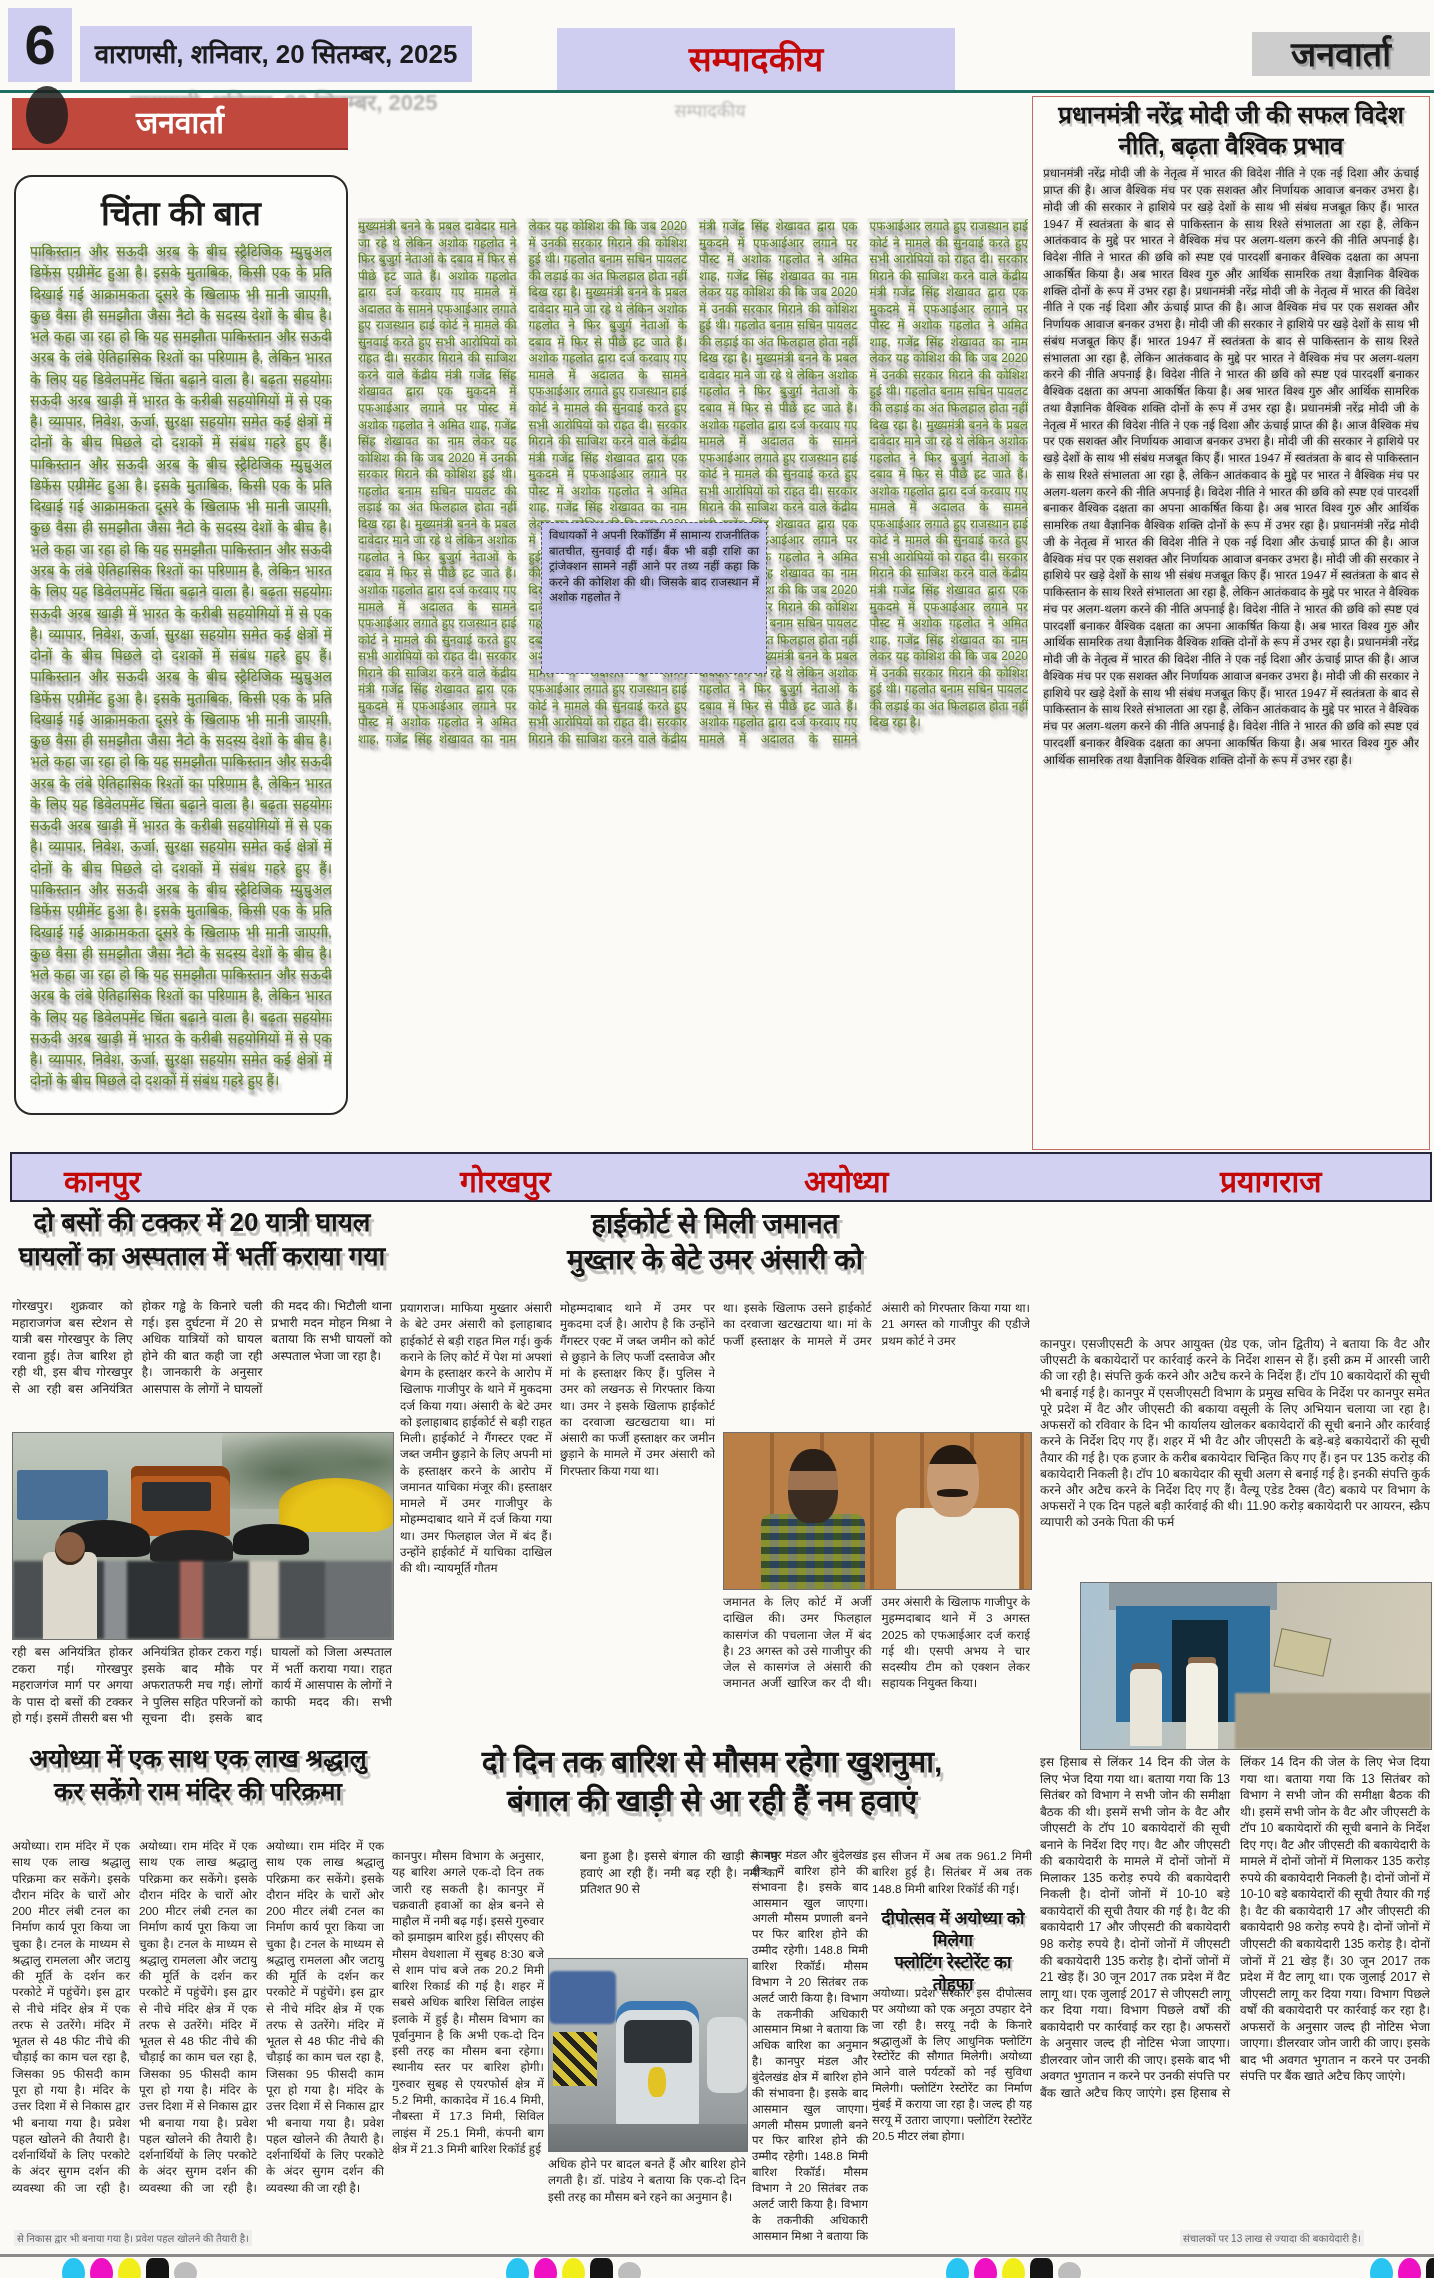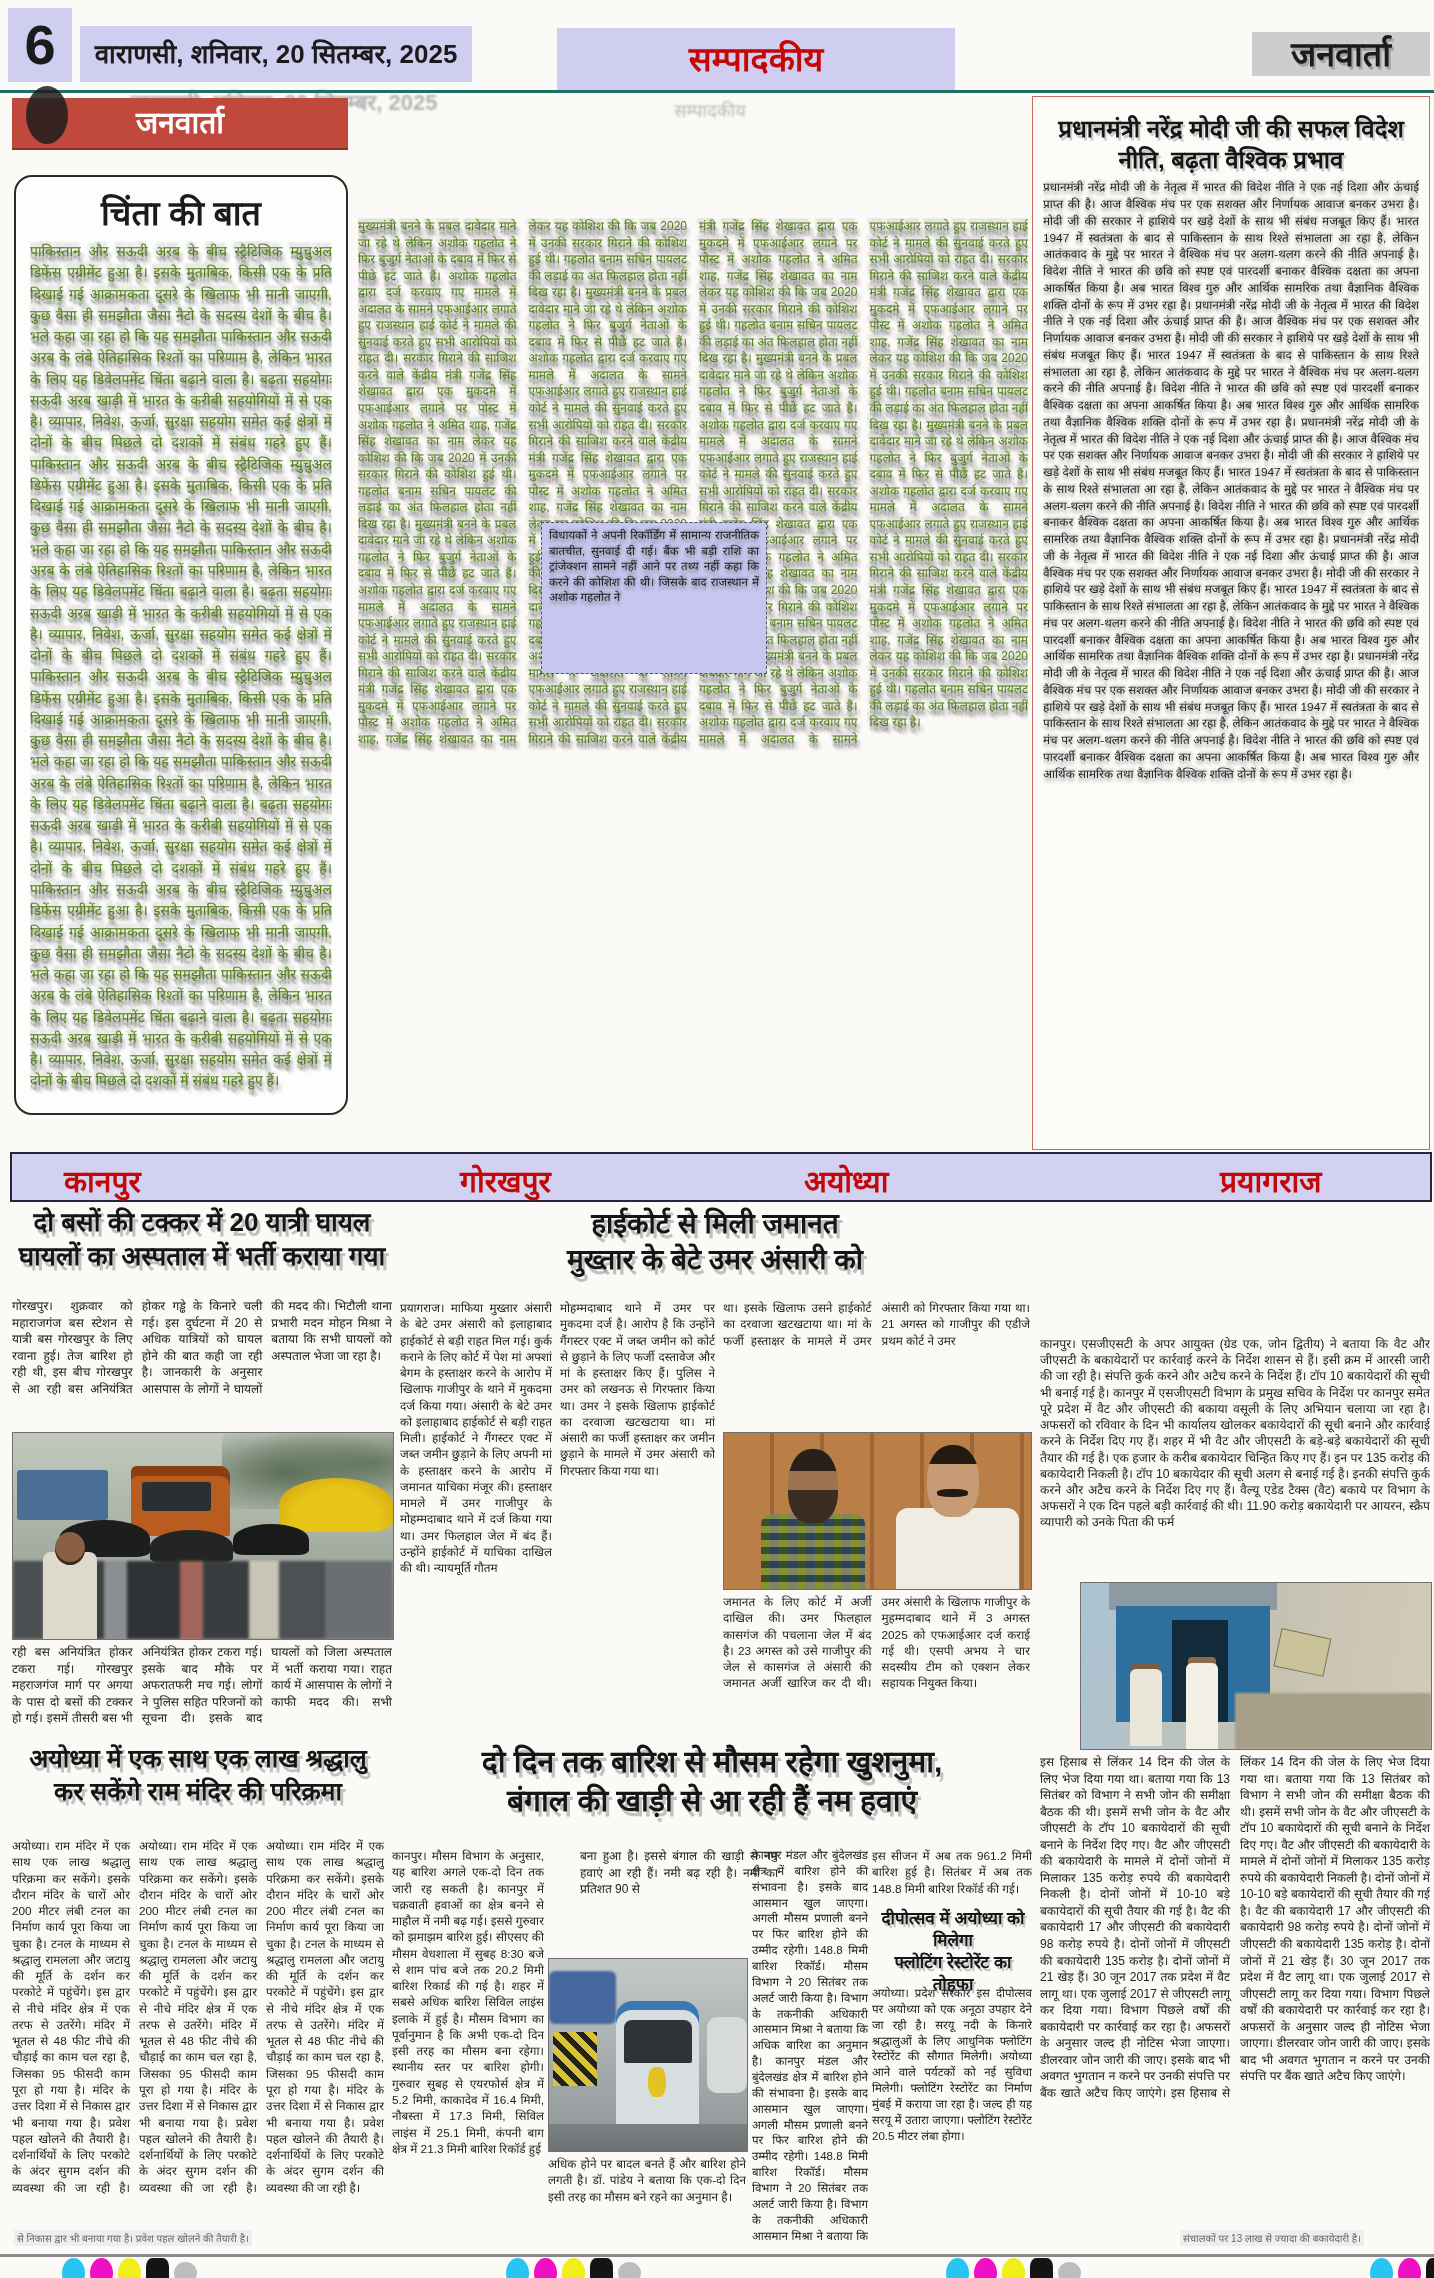--- a/index.html
+++ b/index.html
@@ -52,21 +52,21 @@
     <div class="center bold" style="font-size:34px;margin:12px 0 6px 0;">चिंता की बात</div>
     <div class="just body-txt ghost-heavy" style="margin:4px 14px;height:856px;font-size:14px;line-height:1.52;">पाकिस्तान और सऊदी अरब के बीच स्ट्रैटिजिक म्युचुअल डिफेंस एग्रीमेंट हुआ है। इसके मुताबिक, किसी एक के प्रति दिखाई गई आक्रामकता दूसरे के खिलाफ भी मानी जाएगी, कुछ वैसा ही समझौता जैसा नैटो के सदस्य देशों के बीच है। भले कहा जा रहा हो कि यह समझौता पाकिस्तान और सऊदी अरब के लंबे ऐतिहासिक रिश्तों का परिणाम है, लेकिन भारत के लिए यह डिवेलपमेंट चिंता बढ़ाने वाला है। बढ़ता सहयोगः सऊदी अरब खाड़ी में भारत के करीबी सहयोगियों में से एक है। व्यापार, निवेश, ऊर्जा, सुरक्षा सहयोग समेत कई क्षेत्रों में दोनों के बीच पिछले दो दशकों में संबंध गहरे हुए हैं। पाकिस्तान और सऊदी अरब के बीच स्ट्रैटिजिक म्युचुअल डिफेंस एग्रीमेंट हुआ है। इसके मुताबिक, किसी एक के प्रति दिखाई गई आक्रामकता दूसरे के खिलाफ भी मानी जाएगी, कुछ वैसा ही समझौता जैसा नैटो के सदस्य देशों के बीच है। भले कहा जा रहा हो कि यह समझौता पाकिस्तान और सऊदी अरब के लंबे ऐतिहासिक रिश्तों का परिणाम है, लेकिन भारत के लिए यह डिवेलपमेंट चिंता बढ़ाने वाला है। बढ़ता सहयोगः सऊदी अरब खाड़ी में भारत के करीबी सहयोगियों में से एक है। व्यापार, निवेश, ऊर्जा, सुरक्षा सहयोग समेत कई क्षेत्रों में दोनों के बीच पिछले दो दशकों में संबंध गहरे हुए हैं। पाकिस्तान और सऊदी अरब के बीच स्ट्रैटिजिक म्युचुअल डिफेंस एग्रीमेंट हुआ है। इसके मुताबिक, किसी एक के प्रति दिखाई गई आक्रामकता दूसरे के खिलाफ भी मानी जाएगी, कुछ वैसा ही समझौता जैसा नैटो के सदस्य देशों के बीच है। भले कहा जा रहा हो कि यह समझौता पाकिस्तान और सऊदी अरब के लंबे ऐतिहासिक रिश्तों का परिणाम है, लेकिन भारत के लिए यह डिवेलपमेंट चिंता बढ़ाने वाला है। बढ़ता सहयोगः सऊदी अरब खाड़ी में भारत के करीबी सहयोगियों में से एक है। व्यापार, निवेश, ऊर्जा, सुरक्षा सहयोग समेत कई क्षेत्रों में दोनों के बीच पिछले दो दशकों में संबंध गहरे हुए हैं। पाकिस्तान और सऊदी अरब के बीच स्ट्रैटिजिक म्युचुअल डिफेंस एग्रीमेंट हुआ है। इसके मुताबिक, किसी एक के प्रति दिखाई गई आक्रामकता दूसरे के खिलाफ भी मानी जाएगी, कुछ वैसा ही समझौता जैसा नैटो के सदस्य देशों के बीच है। भले कहा जा रहा हो कि यह समझौता पाकिस्तान और सऊदी अरब के लंबे ऐतिहासिक रिश्तों का परिणाम है, लेकिन भारत के लिए यह डिवेलपमेंट चिंता बढ़ाने वाला है। बढ़ता सहयोगः सऊदी अरब खाड़ी में भारत के करीबी सहयोगियों में से एक है। व्यापार, निवेश, ऊर्जा, सुरक्षा सहयोग समेत कई क्षेत्रों में दोनों के बीच पिछले दो दशकों में संबंध गहरे हुए हैं।</div>
   </div>
 
 
   <div class="abs just body-txt ghost-heavy cols4" style="left:358px;top:218px;width:670px;height:880px;font-size:12px;">मुख्यमंत्री बनने के प्रबल दावेदार माने जा रहे थे लेकिन अशोक गहलोत ने फिर बुजुर्ग नेताओं के दबाव में फिर से पीछे हट जाते हैं। अशोक गहलोत द्वारा दर्ज करवाए गए मामले में अदालत के सामने एफआईआर लगाते हुए राजस्थान हाई कोर्ट ने मामले की सुनवाई करते हुए सभी आरोपियों को राहत दी। सरकार गिराने की साजिश करने वाले केंद्रीय मंत्री गजेंद्र सिंह शेखावत द्वारा एक मुकदमे में एफआईआर लगाने पर पोस्ट में अशोक गहलोत ने अमित शाह, गजेंद्र सिंह शेखावत का नाम लेकर यह कोशिश की कि जब 2020 में उनकी सरकार गिराने की कोशिश हुई थी। गहलोत बनाम सचिन पायलट की लड़ाई का अंत फिलहाल होता नहीं दिख रहा है। मुख्यमंत्री बनने के प्रबल दावेदार माने जा रहे थे लेकिन अशोक गहलोत ने फिर बुजुर्ग नेताओं के दबाव में फिर से पीछे हट जाते हैं। अशोक गहलोत द्वारा दर्ज करवाए गए मामले में अदालत के सामने एफआईआर लगाते हुए राजस्थान हाई कोर्ट ने मामले की सुनवाई करते हुए सभी आरोपियों को राहत दी। सरकार गिराने की साजिश करने वाले केंद्रीय मंत्री गजेंद्र सिंह शेखावत द्वारा एक मुकदमे में एफआईआर लगाने पर पोस्ट में अशोक गहलोत ने अमित शाह, गजेंद्र सिंह शेखावत का नाम लेकर यह कोशिश की कि जब 2020 में उनकी सरकार गिराने की कोशिश हुई थी। गहलोत बनाम सचिन पायलट की लड़ाई का अंत फिलहाल होता नहीं दिख रहा है। मुख्यमंत्री बनने के प्रबल दावेदार माने जा रहे थे लेकिन अशोक गहलोत ने फिर बुजुर्ग नेताओं के दबाव में फिर से पीछे हट जाते हैं। अशोक गहलोत द्वारा दर्ज करवाए गए मामले में अदालत के सामने एफआईआर लगाते हुए राजस्थान हाई कोर्ट ने मामले की सुनवाई करते हुए सभी आरोपियों को राहत दी। सरकार गिराने की साजिश करने वाले केंद्रीय मंत्री गजेंद्र सिंह शेखावत द्वारा एक मुकदमे में एफआईआर लगाने पर पोस्ट में अशोक गहलोत ने अमित शाह, गजेंद्र सिंह शेखावत का नाम लेकर यह कोशिश की कि जब 2020 में उनकी सरकार गिराने की कोशिश हुई थी। गहलोत बनाम सचिन पायलट की लड़ाई का अंत फिलहाल होता नहीं दिख रहा है। मुख्यमंत्री बनने के प्रबल दावेदार माने जा रहे थे लेकिन अशोक गहलोत ने फिर बुजुर्ग नेताओं के दबाव में फिर से पीछे हट जाते हैं। अशोक गहलोत द्वारा दर्ज करवाए गए मामले में अदालत के सामने एफआईआर लगाते हुए राजस्थान हाई कोर्ट ने मामले की सुनवाई करते हुए सभी आरोपियों को राहत दी। सरकार गिराने की साजिश करने वाले केंद्रीय मंत्री गजेंद्र सिंह शेखावत द्वारा एक मुकदमे में एफआईआर लगाने पर पोस्ट में अशोक गहलोत ने अमित शाह, गजेंद्र सिंह शेखावत का नाम लेकर यह कोशिश की कि जब 2020 में उनकी सरकार गिराने की कोशिश हुई थी। गहलोत बनाम सचिन पायलट की लड़ाई का अंत फिलहाल होता नहीं दिख रहा है। मुख्यमंत्री बनने के प्रबल दावेदार माने जा रहे थे लेकिन अशोक गहलोत ने फिर बुजुर्ग नेताओं के दबाव में फिर से पीछे हट जाते हैं। अशोक गहलोत द्वारा दर्ज करवाए गए मामले में अदालत के सामने एफआईआर लगाते हुए राजस्थान हाई कोर्ट ने मामले की सुनवाई करते हुए सभी आरोपियों को राहत दी। सरकार गिराने की साजिश करने वाले केंद्रीय मंत्री गजेंद्र सिंह शेखावत द्वारा एक मुकदमे में एफआईआर लगाने पर पोस्ट में अशोक गहलोत ने अमित शाह, गजेंद्र सिंह शेखावत का नाम लेकर यह कोशिश की कि जब 2020 में उनकी सरकार गिराने की कोशिश हुई थी। गहलोत बनाम सचिन पायलट की लड़ाई का अंत फिलहाल होता नहीं दिख रहा है। मुख्यमंत्री बनने के प्रबल दावेदार माने जा रहे थे लेकिन अशोक गहलोत ने फिर बुजुर्ग नेताओं के दबाव में फिर से पीछे हट जाते हैं। अशोक गहलोत द्वारा दर्ज करवाए गए मामले में अदालत के सामने एफआईआर लगाते हुए राजस्थान हाई कोर्ट ने मामले की सुनवाई करते हुए सभी आरोपियों को राहत दी। सरकार गिराने की साजिश करने वाले केंद्रीय मंत्री गजेंद्र सिंह शेखावत द्वारा एक मुकदमे में एफआईआर लगाने पर पोस्ट में अशोक गहलोत ने अमित शाह, गजेंद्र सिंह शेखावत का नाम लेकर यह कोशिश की कि जब 2020 में उनकी सरकार गिराने की कोशिश हुई थी। गहलोत बनाम सचिन पायलट की लड़ाई का अंत फिलहाल होता नहीं दिख रहा है। मुख्यमंत्री बनने के प्रबल दावेदार माने जा रहे थे लेकिन अशोक गहलोत ने फिर बुजुर्ग नेताओं के दबाव में फिर से पीछे हट जाते हैं। अशोक गहलोत द्वारा दर्ज करवाए गए मामले में अदालत के सामने एफआईआर लगाते हुए राजस्थान हाई कोर्ट ने मामले की सुनवाई करते हुए सभी आरोपियों को राहत दी। सरकार गिराने की साजिश करने वाले केंद्रीय मंत्री गजेंद्र सिंह शेखावत द्वारा एक मुकदमे में एफआईआर लगाने पर पोस्ट में अशोक गहलोत ने अमित शाह, गजेंद्र सिंह शेखावत का नाम लेकर यह कोशिश की कि जब 2020 में उनकी सरकार गिराने की कोशिश हुई थी। गहलोत बनाम सचिन पायलट की लड़ाई का अंत फिलहाल होता नहीं दिख रहा है।</div>
 
   <div class="abs just ghost" style="left:541px;top:522px;width:210px;height:140px;background:#c7c6ee;border:1.5px dashed #555;padding:5px 7px;font-size:11.5px;line-height:1.35;overflow:hidden;">विधायकों ने अपनी रिकॉर्डिंग में सामान्य राजनीतिक बातचीत, सुनवाई दी गई। बैंक भी बड़ी राशि का ट्रांजेक्शन सामने नहीं आने पर तथ्य नहीं कहा कि करने की कोशिश की थी। जिसके बाद राजस्थान में अशोक गहलोत ने</div>
 
   <div class="abs" style="left:1032px;top:96px;width:396px;height:1052px;border:1.5px solid #c66a62;background:#fcfbf8;overflow:hidden;">
-    <div class="center bold hl" style="font-size:24px;margin:16px 6px 4px 6px;text-shadow:2px 3px 0 rgba(130,130,130,.4);">
+    <div class="center bold hl" style="font-size:24px;margin:2px 6px 4px 6px;text-shadow:2px 3px 0 rgba(130,130,130,.4);">
       <div>प्रधानमंत्री नरेंद्र मोदी जी की सफल विदेश</div>
       <div>नीति, बढ़ता वैश्विक प्रभाव</div>
     </div>
     <div class="just body-txt ghost" style="margin:2px 10px;height:960px;font-size:11.8px;line-height:1.42;">प्रधानमंत्री नरेंद्र मोदी जी के नेतृत्व में भारत की विदेश नीति ने एक नई दिशा और ऊंचाई प्राप्त की है। आज वैश्विक मंच पर एक सशक्त और निर्णायक आवाज बनकर उभरा है। मोदी जी की सरकार ने हाशिये पर खड़े देशों के साथ भी संबंध मजबूत किए हैं। भारत 1947 में स्वतंत्रता के बाद से पाकिस्तान के साथ रिश्ते संभालता आ रहा है, लेकिन आतंकवाद के मुद्दे पर भारत ने वैश्विक मंच पर अलग-थलग करने की नीति अपनाई है। विदेश नीति ने भारत की छवि को स्पष्ट एवं पारदर्शी बनाकर वैश्विक दक्षता का अपना आकर्षित किया है। अब भारत विश्व गुरु और आर्थिक सामरिक तथा वैज्ञानिक वैश्विक शक्ति दोनों के रूप में उभर रहा है। प्रधानमंत्री नरेंद्र मोदी जी के नेतृत्व में भारत की विदेश नीति ने एक नई दिशा और ऊंचाई प्राप्त की है। आज वैश्विक मंच पर एक सशक्त और निर्णायक आवाज बनकर उभरा है। मोदी जी की सरकार ने हाशिये पर खड़े देशों के साथ भी संबंध मजबूत किए हैं। भारत 1947 में स्वतंत्रता के बाद से पाकिस्तान के साथ रिश्ते संभालता आ रहा है, लेकिन आतंकवाद के मुद्दे पर भारत ने वैश्विक मंच पर अलग-थलग करने की नीति अपनाई है। विदेश नीति ने भारत की छवि को स्पष्ट एवं पारदर्शी बनाकर वैश्विक दक्षता का अपना आकर्षित किया है। अब भारत विश्व गुरु और आर्थिक सामरिक तथा वैज्ञानिक वैश्विक शक्ति दोनों के रूप में उभर रहा है। प्रधानमंत्री नरेंद्र मोदी जी के नेतृत्व में भारत की विदेश नीति ने एक नई दिशा और ऊंचाई प्राप्त की है। आज वैश्विक मंच पर एक सशक्त और निर्णायक आवाज बनकर उभरा है। मोदी जी की सरकार ने हाशिये पर खड़े देशों के साथ भी संबंध मजबूत किए हैं। भारत 1947 में स्वतंत्रता के बाद से पाकिस्तान के साथ रिश्ते संभालता आ रहा है, लेकिन आतंकवाद के मुद्दे पर भारत ने वैश्विक मंच पर अलग-थलग करने की नीति अपनाई है। विदेश नीति ने भारत की छवि को स्पष्ट एवं पारदर्शी बनाकर वैश्विक दक्षता का अपना आकर्षित किया है। अब भारत विश्व गुरु और आर्थिक सामरिक तथा वैज्ञानिक वैश्विक शक्ति दोनों के रूप में उभर रहा है। प्रधानमंत्री नरेंद्र मोदी जी के नेतृत्व में भारत की विदेश नीति ने एक नई दिशा और ऊंचाई प्राप्त की है। आज वैश्विक मंच पर एक सशक्त और निर्णायक आवाज बनकर उभरा है। मोदी जी की सरकार ने हाशिये पर खड़े देशों के साथ भी संबंध मजबूत किए हैं। भारत 1947 में स्वतंत्रता के बाद से पाकिस्तान के साथ रिश्ते संभालता आ रहा है, लेकिन आतंकवाद के मुद्दे पर भारत ने वैश्विक मंच पर अलग-थलग करने की नीति अपनाई है। विदेश नीति ने भारत की छवि को स्पष्ट एवं पारदर्शी बनाकर वैश्विक दक्षता का अपना आकर्षित किया है। अब भारत विश्व गुरु और आर्थिक सामरिक तथा वैज्ञानिक वैश्विक शक्ति दोनों के रूप में उभर रहा है। प्रधानमंत्री नरेंद्र मोदी जी के नेतृत्व में भारत की विदेश नीति ने एक नई दिशा और ऊंचाई प्राप्त की है। आज वैश्विक मंच पर एक सशक्त और निर्णायक आवाज बनकर उभरा है। मोदी जी की सरकार ने हाशिये पर खड़े देशों के साथ भी संबंध मजबूत किए हैं। भारत 1947 में स्वतंत्रता के बाद से पाकिस्तान के साथ रिश्ते संभालता आ रहा है, लेकिन आतंकवाद के मुद्दे पर भारत ने वैश्विक मंच पर अलग-थलग करने की नीति अपनाई है। विदेश नीति ने भारत की छवि को स्पष्ट एवं पारदर्शी बनाकर वैश्विक दक्षता का अपना आकर्षित किया है। अब भारत विश्व गुरु और आर्थिक सामरिक तथा वैज्ञानिक वैश्विक शक्ति दोनों के रूप में उभर रहा है।</div>
   </div>
 
   <div class="abs" style="left:10px;top:1152px;width:1418px;height:46px;background:#d2d1f2;border:2px solid #26263a;">
     <span class="abs bold red" style="left:52px;top:6px;font-size:30px;">कानपुर</span>
     <span class="abs bold red" style="left:448px;top:6px;font-size:30px;">गोरखपुर</span>
     <span class="abs bold red" style="left:792px;top:6px;font-size:30px;">अयोध्या</span>

